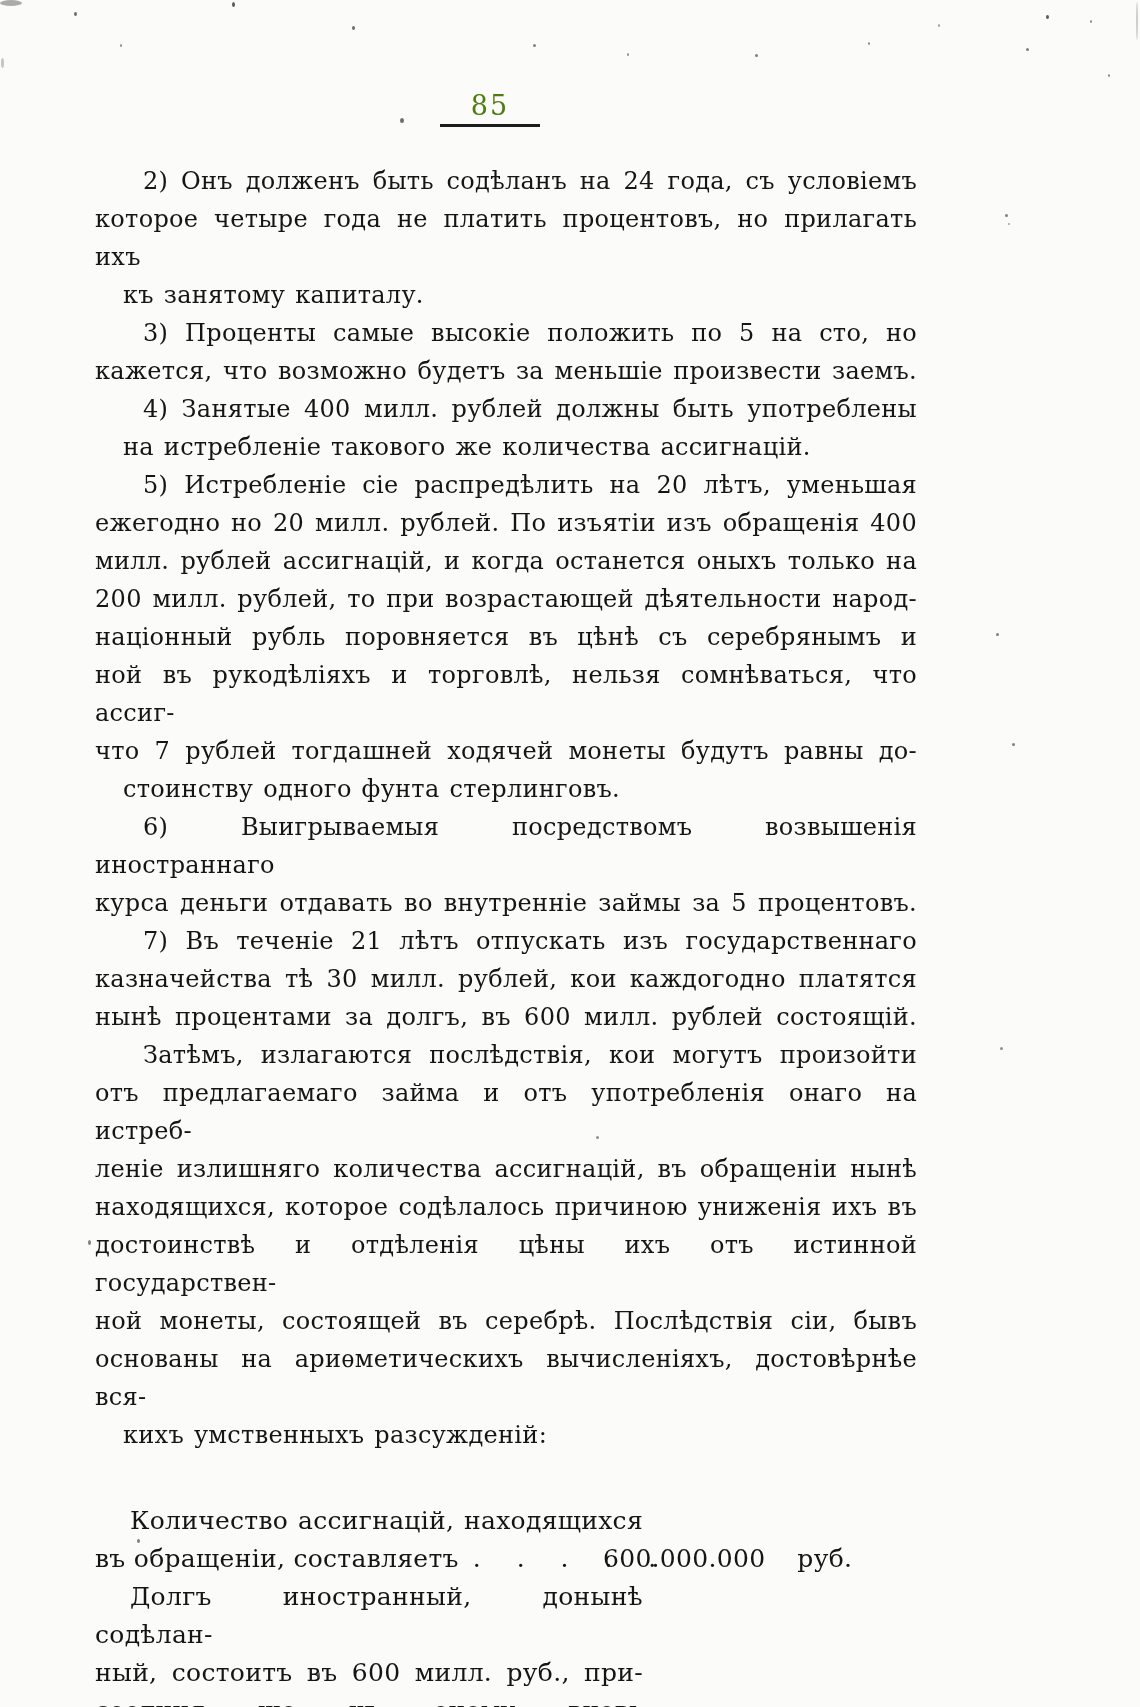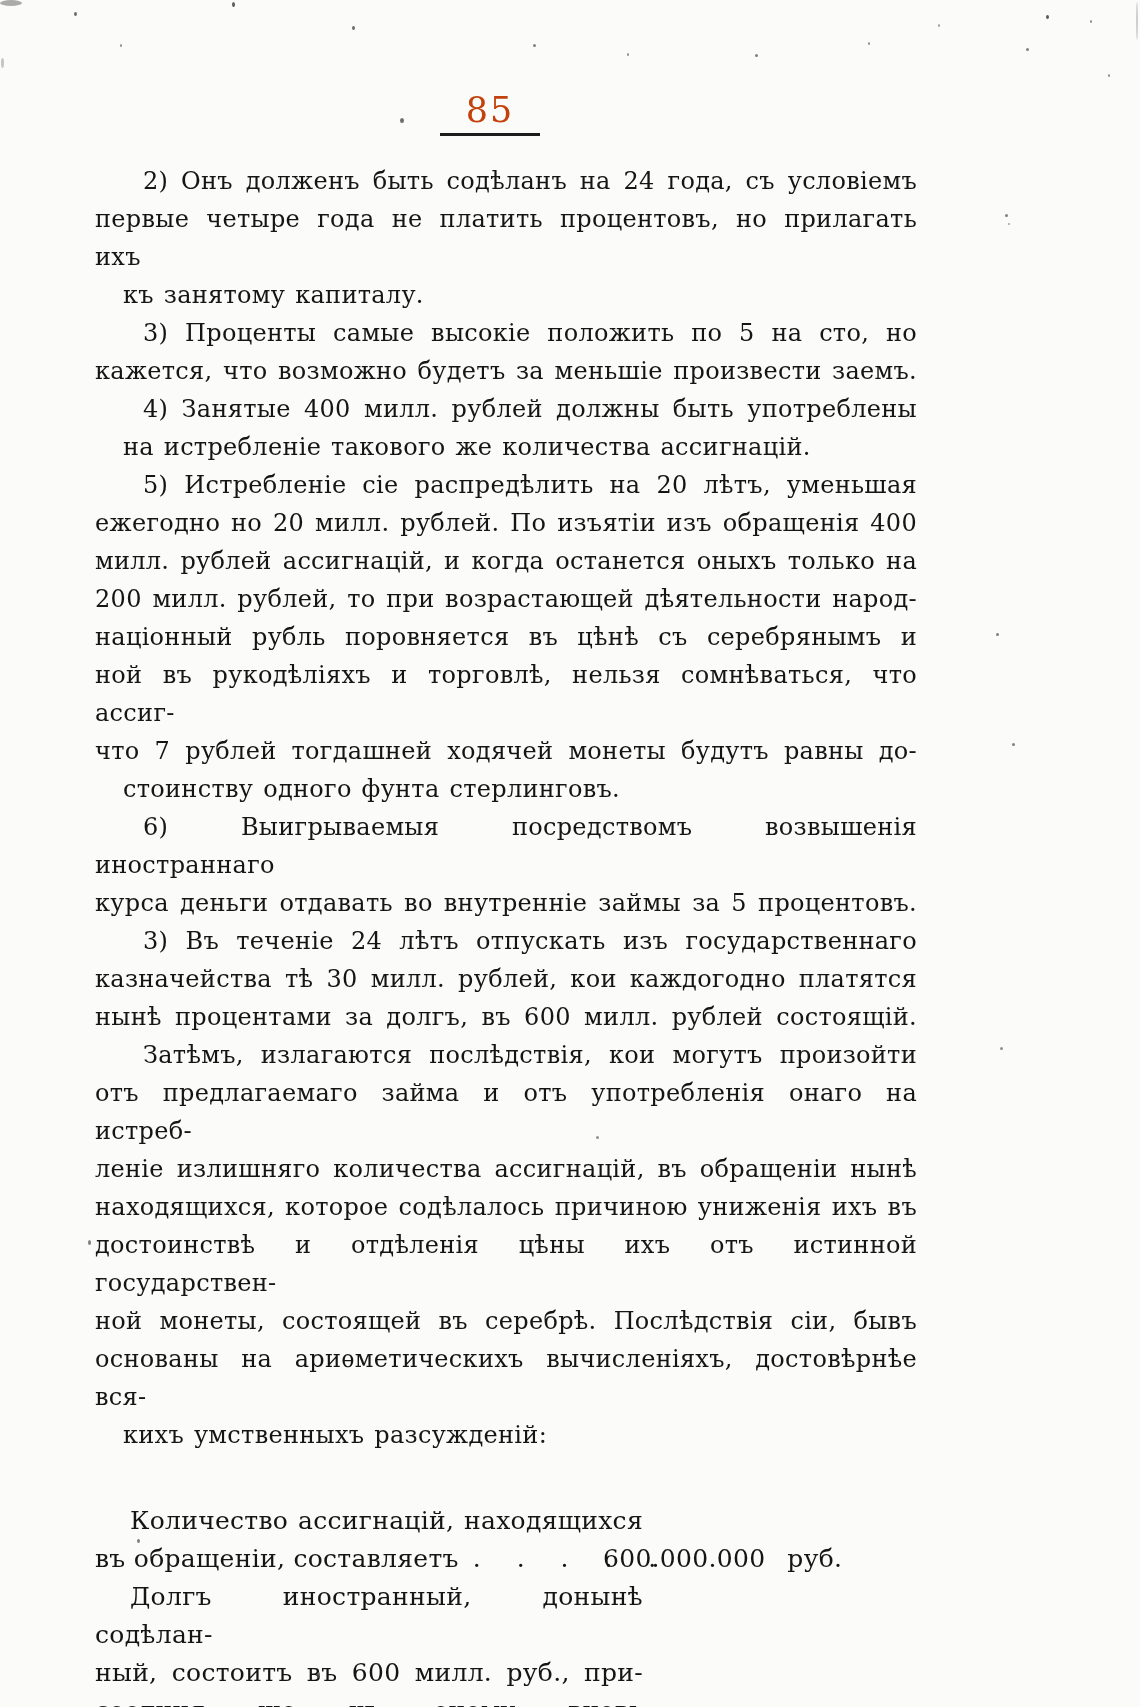--- a/index.html
+++ b/index.html
@@ -7,21 +7,21 @@
     width:1140px;height:1707px;
     background:#fbfbf9;
     font-family:"DejaVu Serif", serif;
     color:#151515;
     position:relative;
     overflow:hidden;
   }
   .page{position:absolute;inset:0;}
   
   .pagehead{position:absolute;top:90px;left:390px;width:200px;text-align:center;}
-  .pagenum{font-size:35px;letter-spacing:2px;color:#c2410c;}
+  .pagenum{font-size:27px;letter-spacing:2px;color:#4d7c0f;}
   .pagenum-rule{width:100px;border-top:3px solid #1c1c1c;margin:3px auto 0 auto;}
   
   .content{position:absolute;left:95px;top:162px;width:822px;}
   .ln{
     font-size:24px;
     line-height:38px;
     text-align:justify;
     text-align-last:justify;
     letter-spacing:0.3px;
     word-spacing:2px;
@@ -31,54 +31,54 @@
   
   .ledger{margin-top:48px;}
   .lrow{font-size:25px;line-height:38px;letter-spacing:0.3px;}
   .lrow.lj{width:548px;text-align:justify;text-align-last:justify;}
   .lrow.lind{text-indent:35px;}
   .amount-row{position:relative;width:822px;}
   .leader{margin-left:14px;word-spacing:26px;letter-spacing:1px;}
   .amt{position:absolute;top:0;white-space:nowrap;}
   .amt1{left:508px;}
   .amt2{left:495px;}
-  .amt .unit{margin-left:22px;}
+  .amt .unit{margin-left:32px;}
   .amt2 .unit{margin-left:50px;}
   
   .speck{position:absolute;background:#4a4a4a;border-radius:50%;}
 </style>
 </head>
 <body>
 
 <div class="page">
 
   <div class="pagehead">
     <div class="pagenum">85</div>
     <div class="pagenum-rule"></div>
   </div>
 
   <div class="content">
     <div class="ln ind">2) Онъ долженъ быть содѣланъ на 24 года, съ условіемъ</div>
-    <div class="ln">первые четыре года не платить процентовъ, но прилагать ихъ</div>
+    <div class="ln">которое четыре года не платить процентовъ, но прилагать ихъ</div>
     <div class="ln end">къ занятому капиталу.</div>
     <div class="ln ind">3) Проценты самые высокіе положить по 5 на сто, но</div>
     <div class="ln">кажется, что возможно будетъ за меньшіе произвести заемъ.</div>
     <div class="ln ind">4) Занятые 400 милл. рублей должны быть употреблены</div>
     <div class="ln end">на истребленіе такового же количества ассигнацій.</div>
     <div class="ln ind">5) Истребленіе сіе распредѣлить на 20 лѣтъ, уменьшая</div>
     <div class="ln">ежегодно но 20 милл. рублей. По изъятіи изъ обращенія 400</div>
     <div class="ln">милл. рублей ассигнацій, и когда останется оныхъ только на</div>
     <div class="ln">200 милл. рублей, то при возрастающей дѣятельности народ-</div>
     <div class="ln">націонный рубль поровняется въ цѣнѣ съ серебрянымъ и</div>
     <div class="ln">ной въ рукодѣліяхъ и торговлѣ, нельзя сомнѣваться, что ассиг-</div>
     <div class="ln">что 7 рублей тогдашней ходячей монеты будутъ равны до-</div>
     <div class="ln end">стоинству одного фунта стерлинговъ.</div>
     <div class="ln ind">6) Выигрываемыя посредствомъ возвышенія иностраннаго</div>
     <div class="ln">курса деньги отдавать во внутренніе займы за 5 процентовъ.</div>
-    <div class="ln ind">3) Въ теченіе 24 лѣтъ отпускать изъ государственнаго</div>
+    <div class="ln ind">7) Въ теченіе 21 лѣтъ отпускать изъ государственнаго</div>
     <div class="ln">казначейства тѣ 30 милл. рублей, кои каждогодно платятся</div>
     <div class="ln">нынѣ процентами за долгъ, въ 600 милл. рублей состоящій.</div>
     <div class="ln ind">Затѣмъ, излагаются послѣдствія, кои могутъ произойти</div>
     <div class="ln">отъ предлагаемаго займа и отъ употребленія онаго на истреб-</div>
     <div class="ln">леніе излишняго количества ассигнацій, въ обращеніи нынѣ</div>
     <div class="ln">находящихся, которое содѣлалось причиною униженія ихъ въ</div>
     <div class="ln">достоинствѣ и отдѣленія цѣны ихъ отъ истинной государствен-</div>
     <div class="ln">ной монеты, состоящей въ серебрѣ. Послѣдствія сіи, бывъ</div>
     <div class="ln">основаны на ариѳметическихъ вычисленіяхъ, достовѣрнѣе вся-</div>
     <div class="ln end">кихъ умственныхъ разсужденій:</div>

